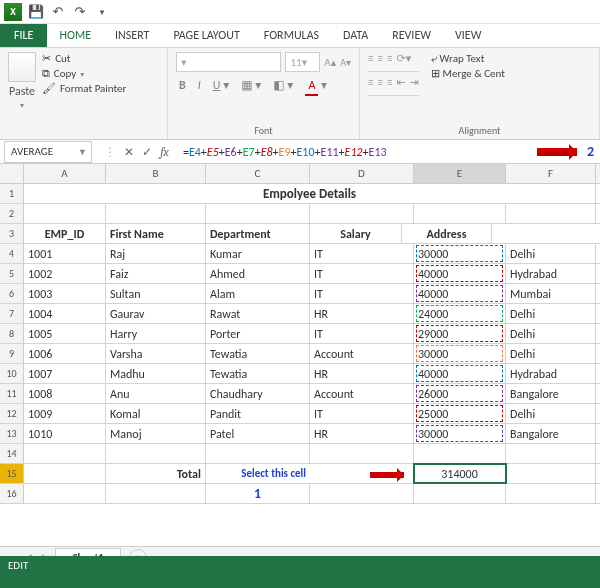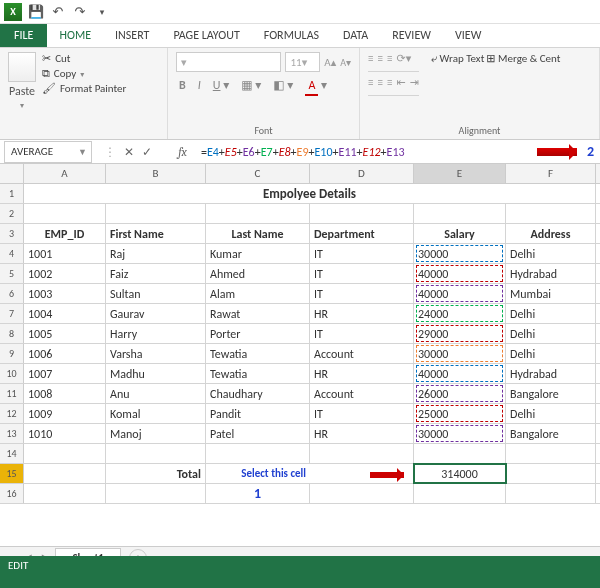--- a/index.html
+++ b/index.html
@@ -23,27 +23,27 @@
   .clip-right { display:flex; flex-direction:column; gap:2px; font-size:11px; color:#444;}
   .clip-right span { display:flex; align-items:center; gap:4px;}
   .font-body { display:flex; flex-direction:column; gap:4px; color:#999;}
   .font-row1 { display:flex; gap:4px; align-items:center;}
   .font-row1 .combo { border:1px solid #ccc; height:20px; background:#fff; padding:0 4px; font-size:11px; color:#aaa; display:flex;align-items:center;}
   .font-row2 { display:flex; gap:6px; align-items:center; font-size:12px;}
   .font-row2 span { padding:2px 3px; color:#888;}
   .align-body { display:flex; gap:12px;}
   .align-icons { display:flex; flex-direction:column; gap:4px; color:#999; font-size:11px;}
   .align-icons .row { display:flex; gap:4px;}
-  .align-right { display:flex; gap:2px; font-size:11px; color:#444;}
+  .align-right { display:flex; flex-direction:column; gap:2px; font-size:11px; color:#444;}
   
   .fbar { height:24px; border-bottom:1px solid #ccc; display:flex; align-items:center;}
   .namebox { width:88px; height:22px; border:1px solid #ccc; margin:1px 6px 1px 4px; padding-left:6px; font-size:11px; display:flex;align-items:center; justify-content:space-between;}
   .namebox .dd { color:#888; font-size:9px; padding-right:4px;}
   .fb-btns { display:flex; align-items:center; gap:8px; padding:0 6px; color:#666; font-size:12px;}
-  .fx { font-style:italic; font-family:"Cambria","Times New Roman",serif;margin-left:18px;}
+  .fx { font-style:italic; font-family:"Cambria","Times New Roman",serif;}
   .formula-input { flex:1; padding-left:8px; font-size:12px; white-space:nowrap; overflow:hidden;}
   .formula-input .c-b { color:#0070c0; } .c-g{color:#00b050;} .c-p{color:#7030a0;} .c-r{color:#c00000;font-style:italic;} .c-o{color:#ed7d31;}
   .callout2 { color:#2040d0; font-weight:bold; font-size:14px; padding:0 6px;}
   .arrow-r { display:inline-block; width:40px; height:8px; background:linear-gradient(#d00,#a00); position:relative; margin-right:4px;}
   .arrow-r:after{content:"";position:absolute;right:-8px;top:-4px;border:8px solid transparent;border-left-color:#c00;}
   
   .grid { position:relative; }
   .colhdr { display:flex; height:20px; background:#f3f3f3; border-bottom:1px solid #ccc;}
   .rownum-space { width:24px; border-right:1px solid #ccc;}
   .ch { border-right:1px solid #ccc; text-align:center; font-size:11px; color:#555; line-height:20px;}
@@ -204,21 +204,20 @@
         <div class="cell wB"></div>
         <div class="cell wC"></div>
         <div class="cell wD"></div>
         <div class="cell wE"></div>
         <div class="cell wF"></div>
       </div>
       <div class="row">
     <div class="rn">3</div>
         <div class="cell wA hdr-cell center">EMP_ID</div>
   <div class="cell wB hdr-cell">First Name</div>
-  <div class="cell wC hdr-cell center">Last Name</div>
   <div class="cell wD hdr-cell">Department</div>
   <div class="cell wE hdr-cell center">Salary</div>
   <div class="cell wF hdr-cell center">Address</div>
       </div>
       <div class="row">
     <div class="rn">4</div>
         <div class="cell wA">1001</div>
     <div class="cell wB">Raj</div>
     <div class="cell wC">Kumar</div>
     <div class="cell wD">IT</div>

